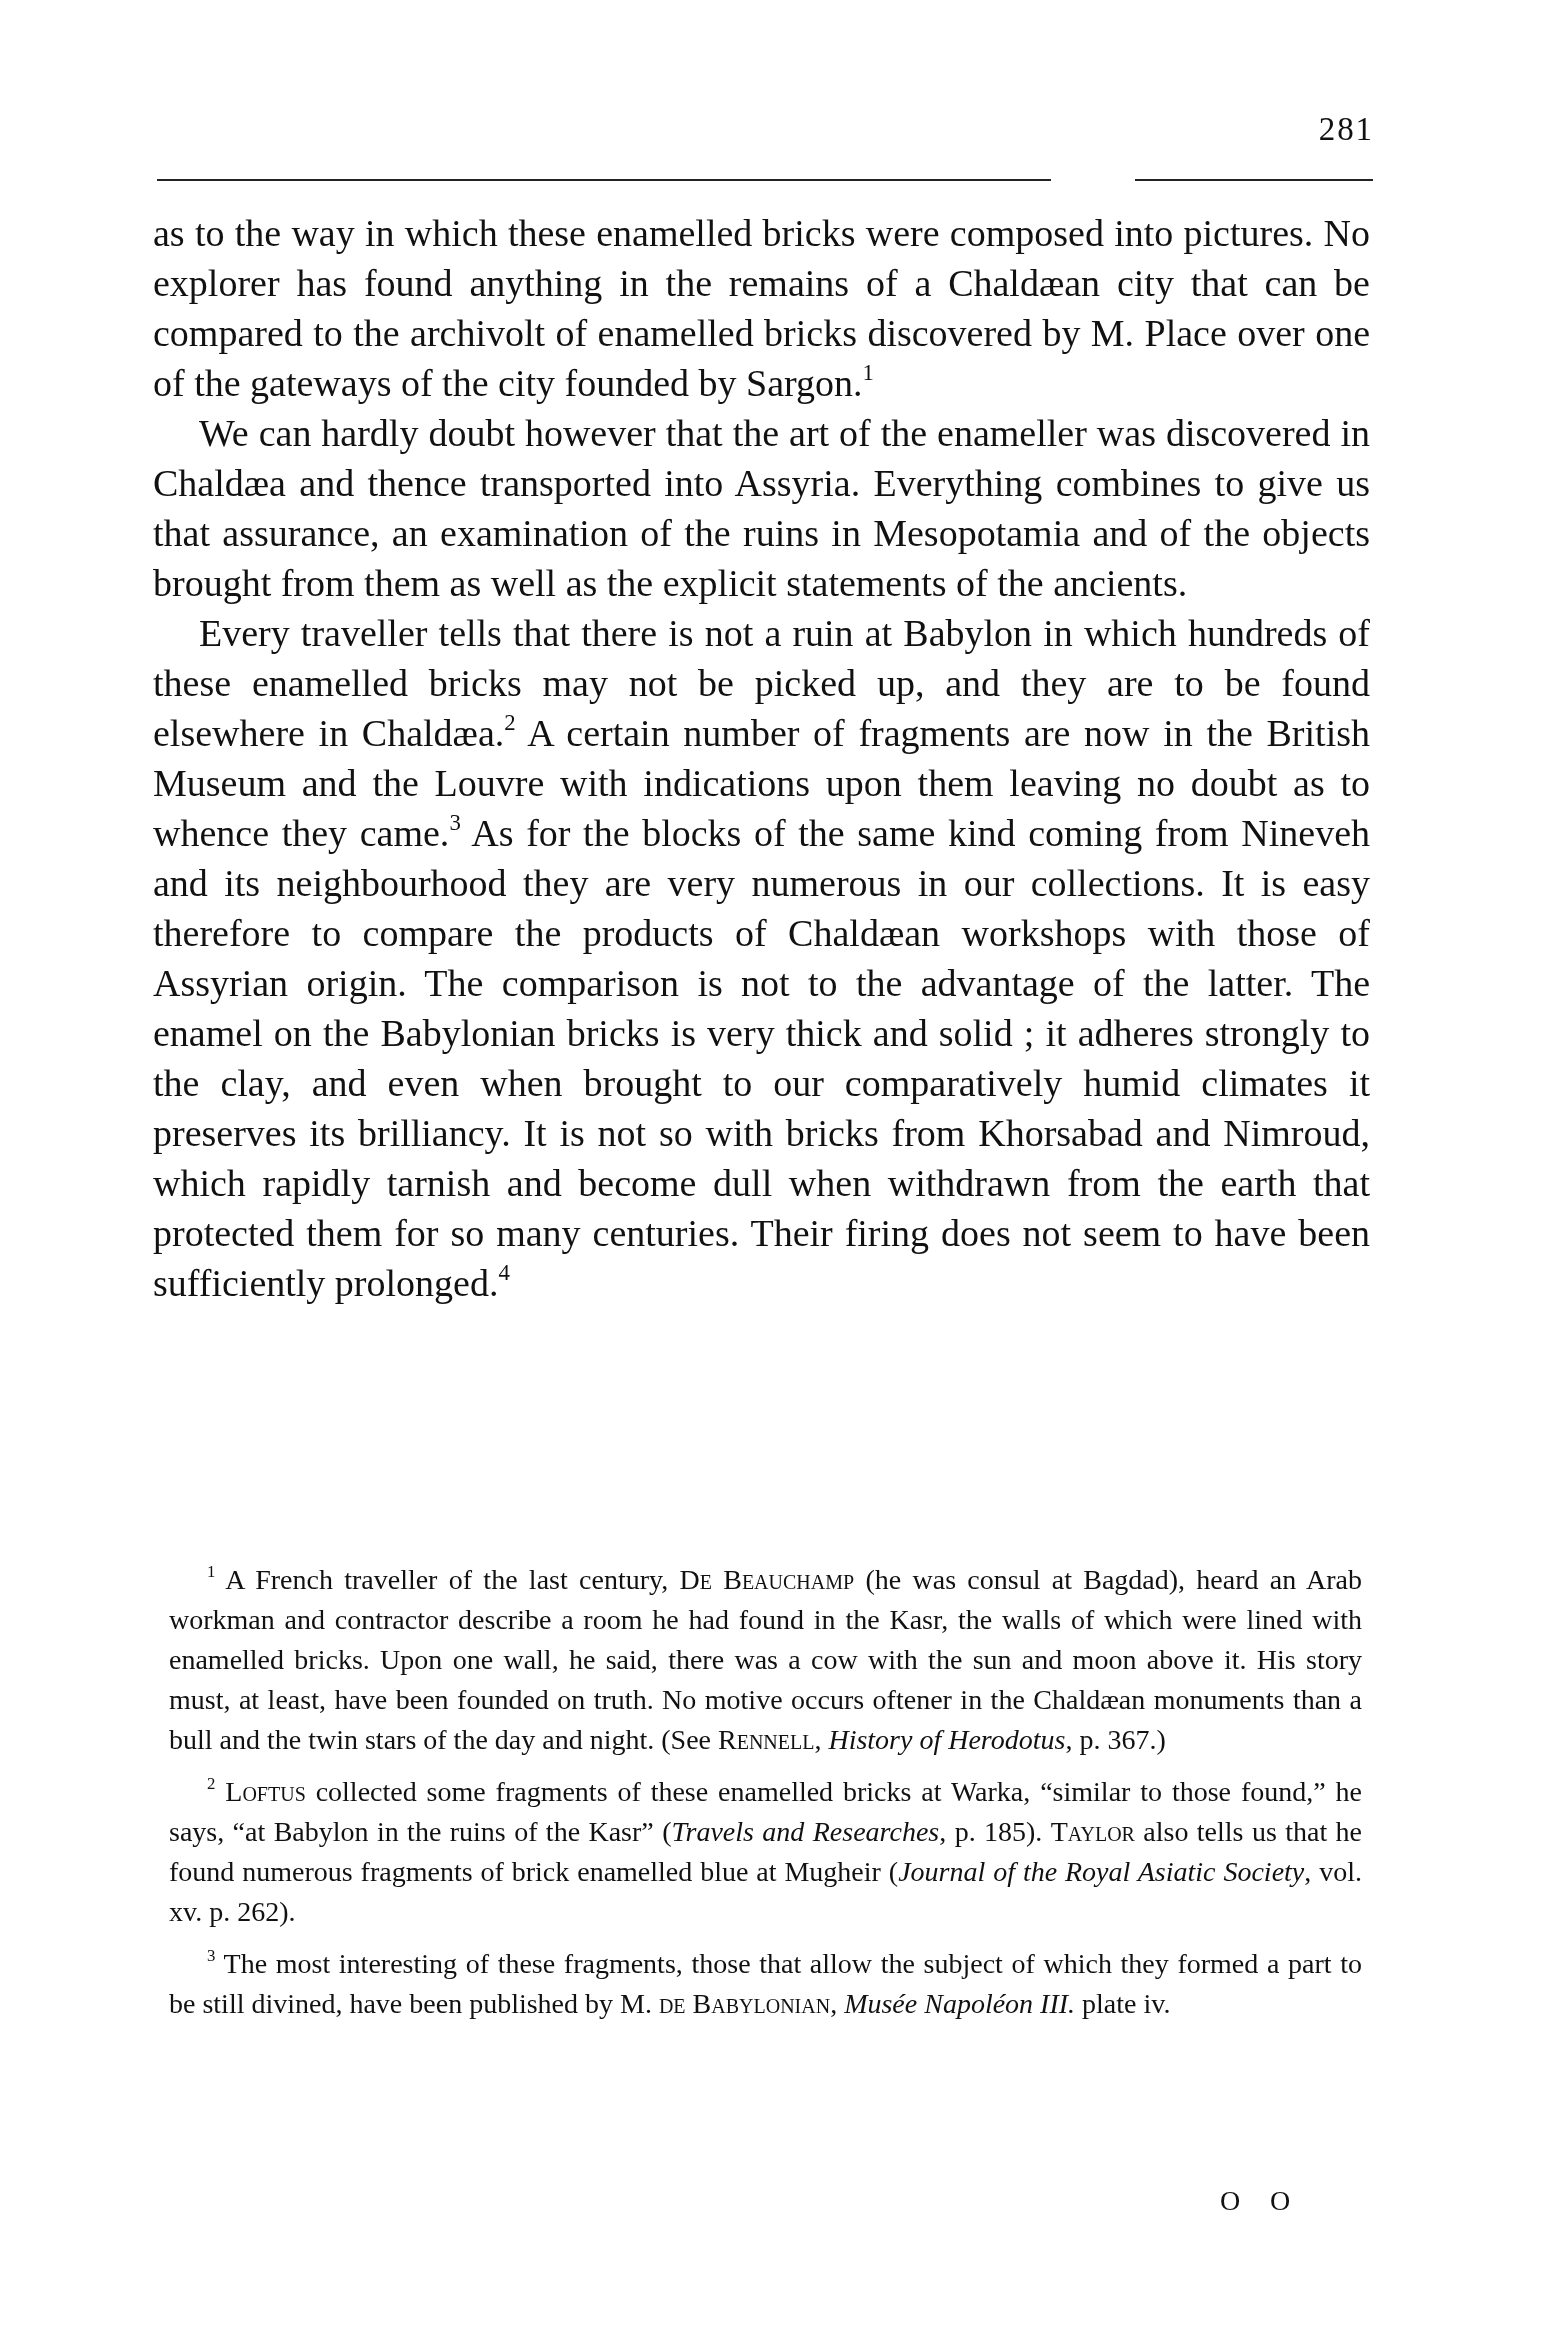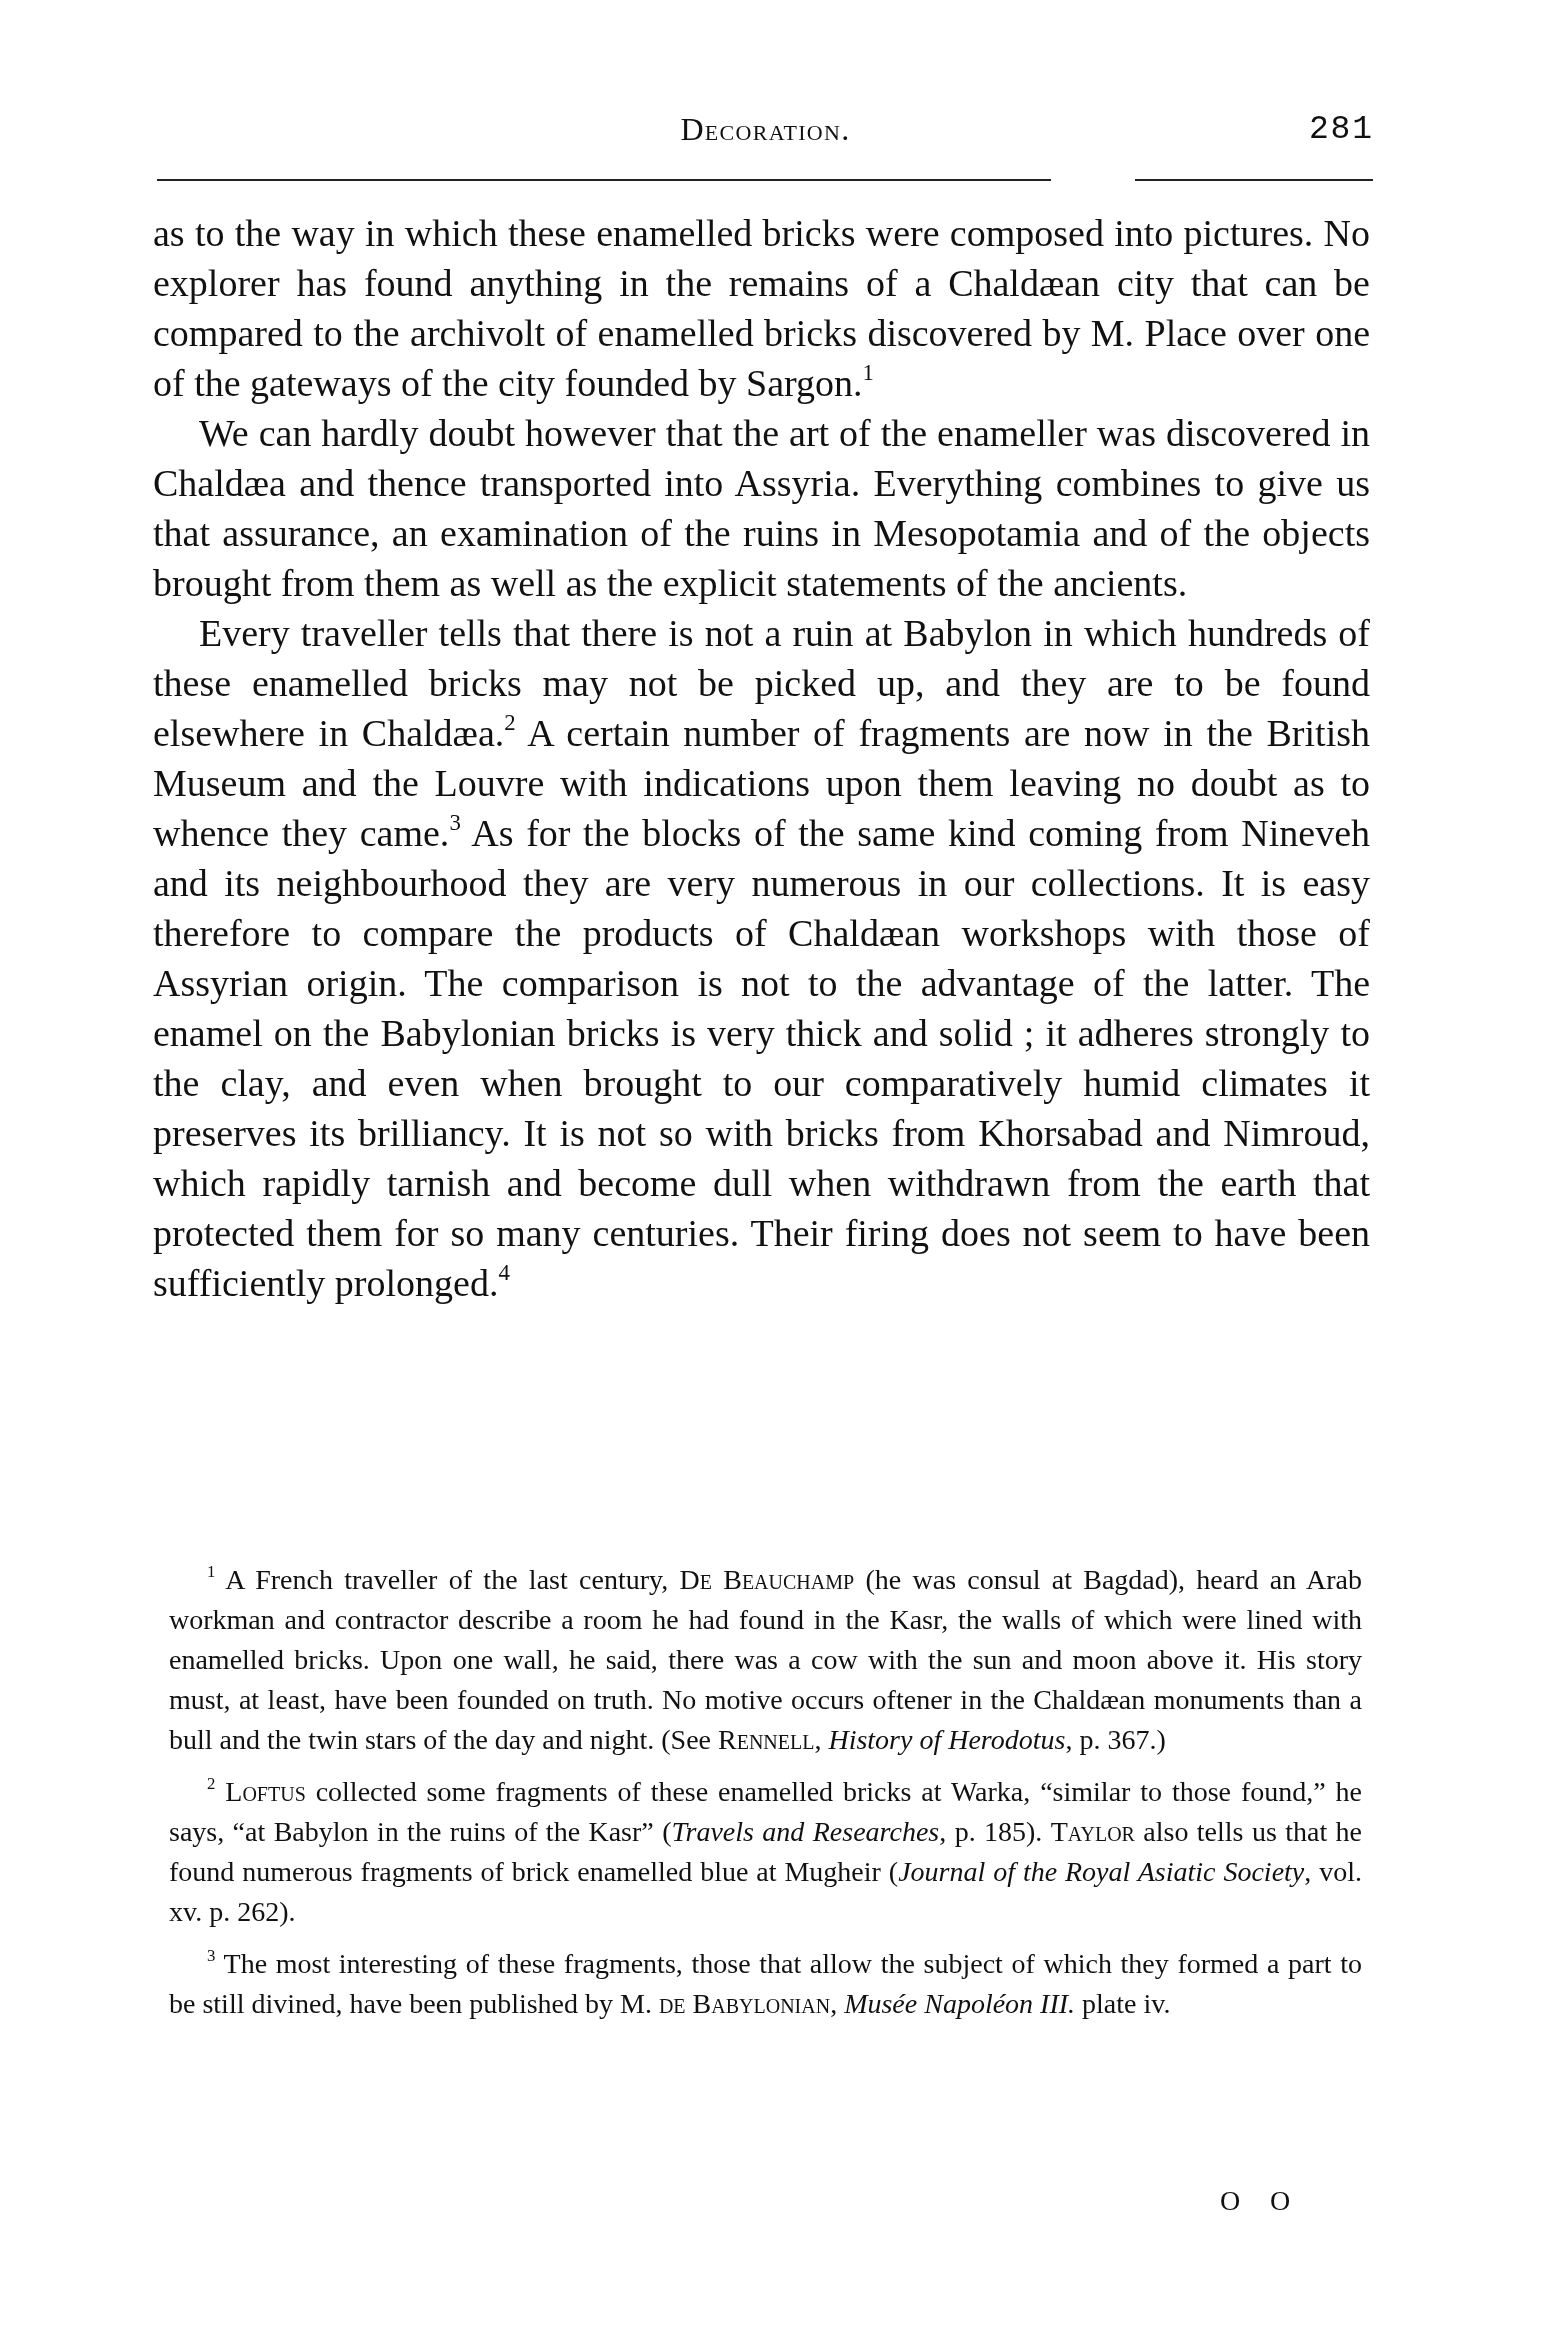--- a/index.html
+++ b/index.html
@@ -1,40 +1,39 @@
 <!DOCTYPE html>
 <html style="font-size:10px"><head>
 <meta charset="utf-8">
 <style>
   html, body { margin: 0; padding: 0; background: #ffffff; }
   body { width: 1567px; height: 2342px; position: relative; overflow: hidden;
          font-family: "Liberation Serif", "DejaVu Serif", serif; color: #111; }
   .header { position: absolute; top: 111px; left: 157px; width: 1217px; height: 44px; }
   .running-title { position: absolute; left: 0; right: 0; text-align: center;
                    font-size: 32px; letter-spacing: 1.3px; font-variant: small-caps; top: 0; }
-  .page-num { position: absolute; right: 0; top: 0; font-size: 33px; letter-spacing: 1.9px; font-family: Liberation Mono, monospace; }
+  .page-num { position: absolute; right: 0; top: 0; font-size: 33px; letter-spacing: 1.9px; }
   .rule { position: absolute; top: 179px; height: 1.9px; background: #222; }
   .rule.left { left: 157px; width: 894px; }
   .rule.right { left: 1135px; width: 238px; }
   .body-text { position: absolute; left: 153px; top: 208px; width: 1217px;
                font-size: 38px; line-height: 50px; text-align: justify; }
   .body-text p { margin: 0; text-indent: 46px; }
   .body-text p.cont { text-indent: 0; }
   sup { font-size: 0.6em; line-height: 0; vertical-align: 0.7em; }
   .footnotes { position: absolute; left: 157px; top: 1548px; width: 1217px;
                font-size: 28px; line-height: 40px; text-align: justify; }
   .footnotes p { margin: 12px; text-indent: 38px; }
   .sc { font-variant: small-caps; }
   .signature { position: absolute; top: 2185px; left: 1220px; font-size: 28px; letter-spacing: 11.4px; text-align: center; }
 </style>
 </head>
 <body>
 
 <div class="header">
-  <div class="running-title">Decoration.</div>
   <div class="page-num">281</div>
 </div>
 <div class="rule left"></div>
 <div class="rule right"></div>
 
 <div class="body-text" id="body">
     <p class="cont"><span>as to the way in which these enamelled bricks were composed into pictures.  No explorer has found anything in the remains of a Chaldæan city that can be compared to the archivolt of enamelled bricks discovered by M. Place over one of the gateways of the city founded by Sargon.</span><sup>1</sup></p>
     <p><span>We can hardly doubt however that the art of the enameller was discovered in Chaldæa and thence transported into Assyria. Everything combines to give us that assurance, an examination of the ruins in Mesopotamia and of the objects brought from them as well as the explicit statements of the ancients.</span></p>
     <p><span>Every traveller tells that there is not a ruin at Babylon in which hundreds of these enamelled bricks may not be picked up, and they are to be found elsewhere in Chaldæa.</span><sup>2</sup><span>  A certain number of fragments are now in the British Museum and the Louvre with indications upon them leaving no doubt as to whence they came.</span><sup>3</sup><span>  As for the blocks of the same kind coming from Nineveh and its neighbourhood they are very numerous in our collections. It is easy therefore to compare the products of Chaldæan workshops with those of Assyrian origin.  The comparison is not to the advantage of the latter.  The enamel on the Babylonian bricks is very thick and solid ; it adheres strongly to the clay, and even when brought to our comparatively humid climates it preserves its brilliancy.  It is not so with bricks from Khorsabad and Nimroud, which rapidly tarnish and become dull when withdrawn from the earth that protected them for so many centuries. Their firing does not seem to have been sufficiently prolonged.</span><sup>4</sup></p>
   </div>

